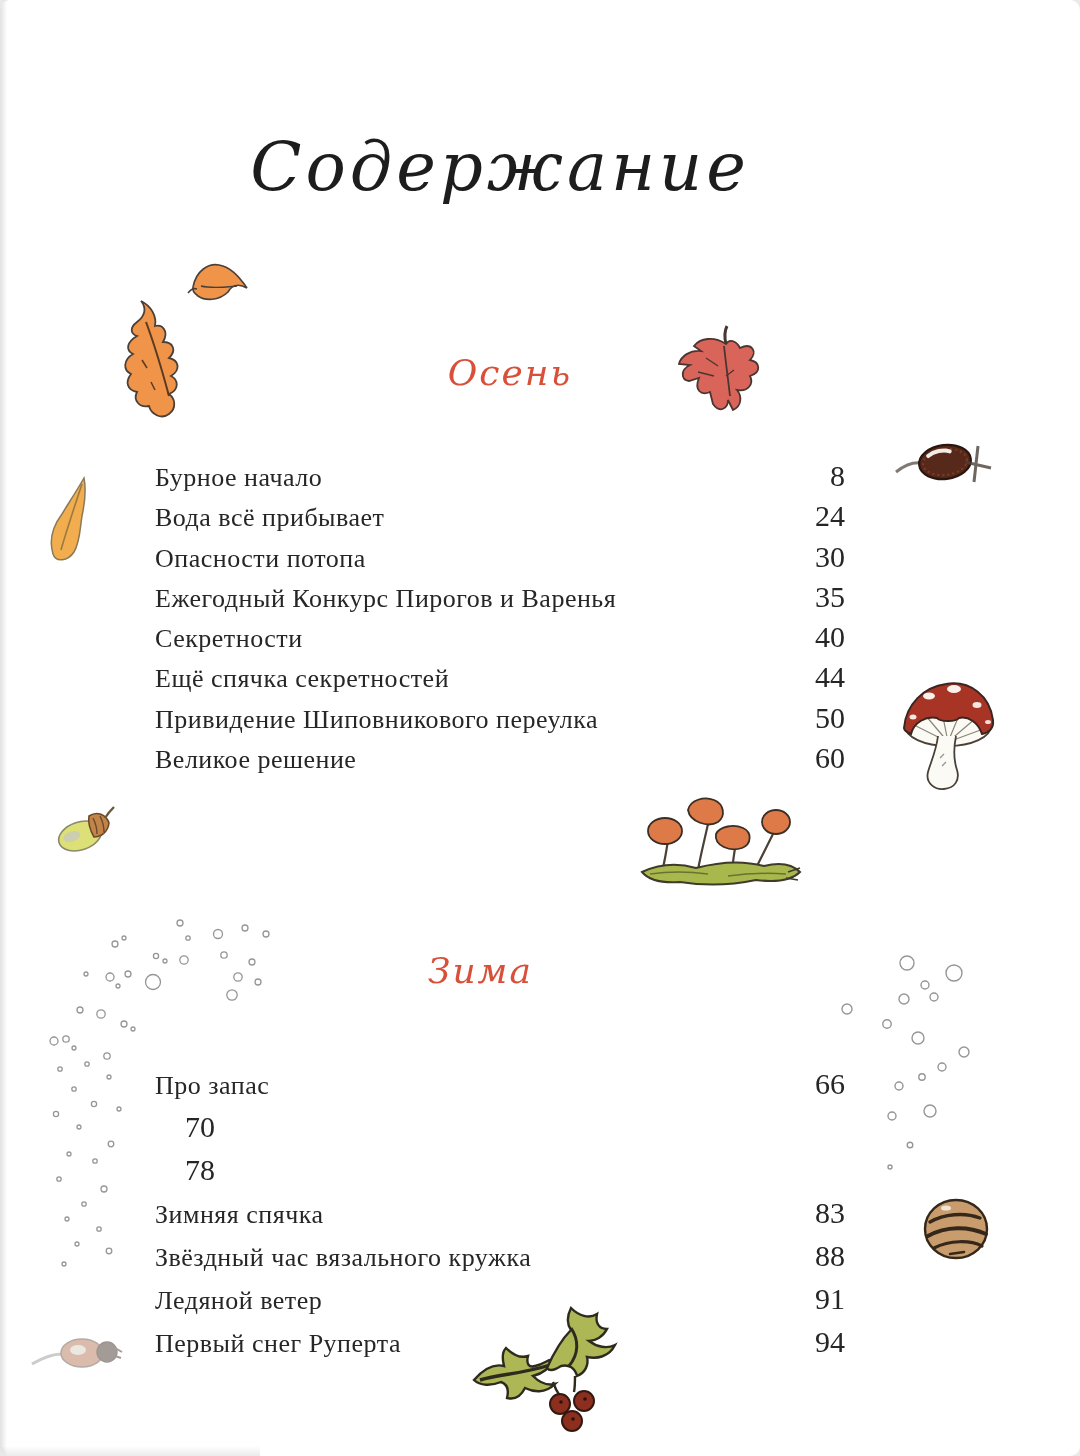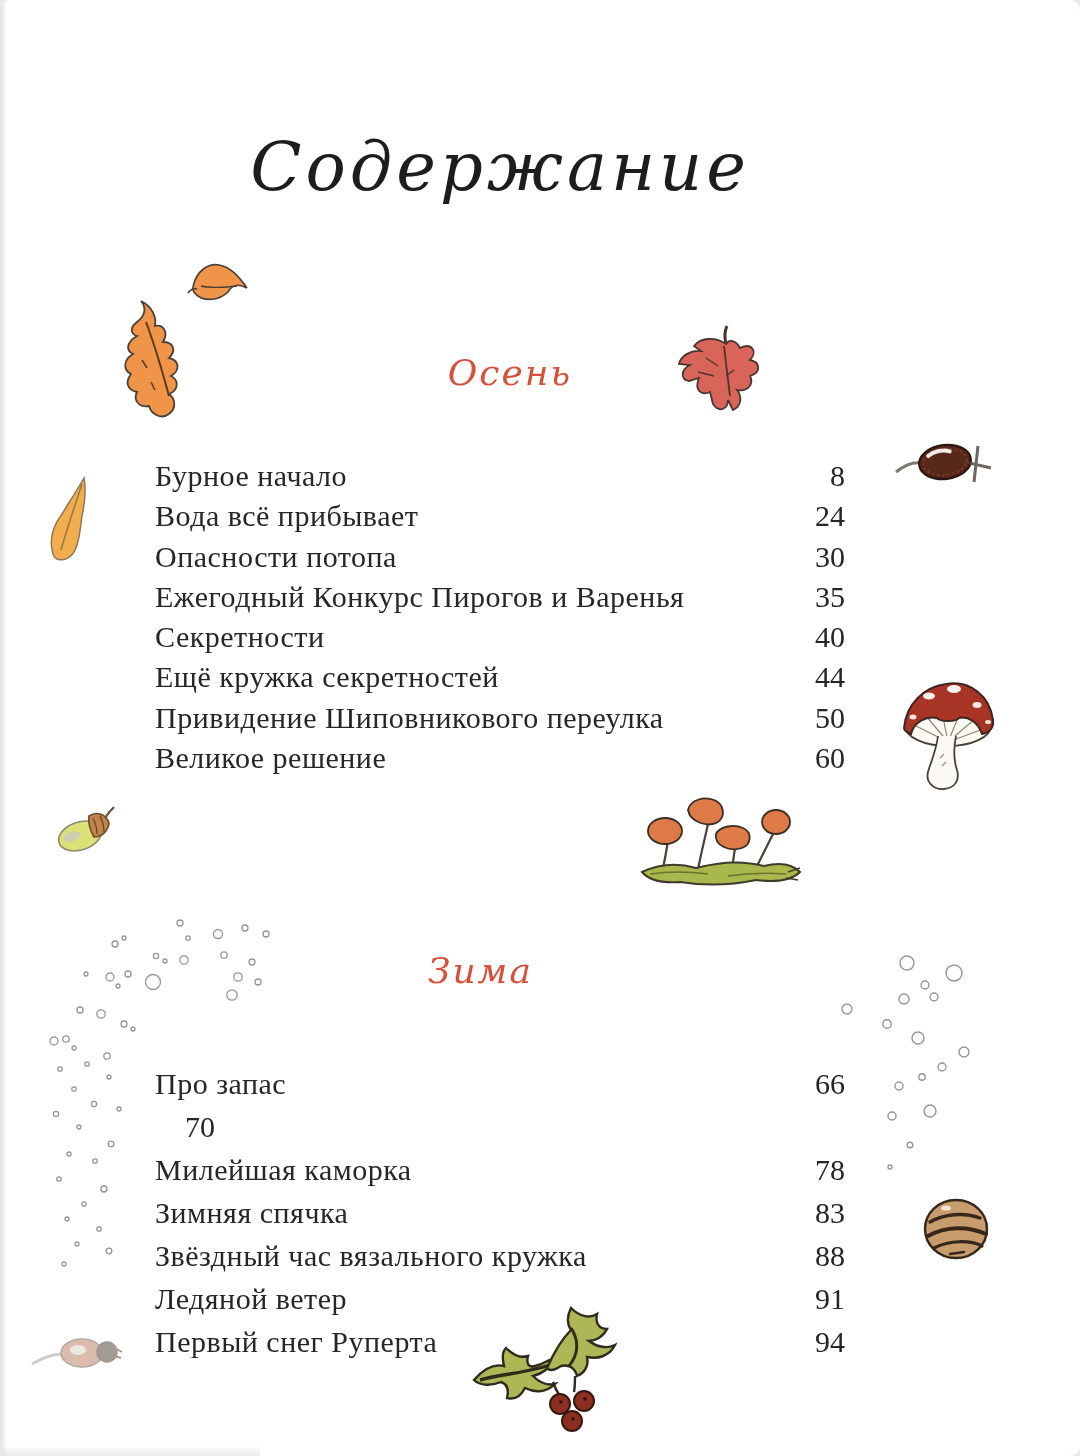--- a/index.html
+++ b/index.html
@@ -47,21 +47,21 @@
     display:flex;flex-direction:column;
   }
   .toc-list.autumn{top:459px;}
   .toc-list.winter{top:1067px;}
   .toc-row{
     display:flex;justify-content:space-between;align-items:baseline;
   }
   .toc-list.autumn .toc-row{height:40.3px;}
   .toc-list.winter .toc-row{height:43px;}
   .toc-title{
-    font-size:30px;
+    font-size:26px;
     letter-spacing:.5px;
     white-space:nowrap;
   }
   .toc-page{
     font-size:30px;
     text-align:right;
     min-width:60px;
   }
   .deco{position:absolute;line-height:0;}
   svg{display:block;}
@@ -287,21 +287,21 @@
     </div>
     <div class="toc-row">
       <span class="toc-title">Ежегодный Конкурс Пирогов и Варенья</span>
       <span class="toc-page">35</span>
     </div>
     <div class="toc-row">
       <span class="toc-title">Секретности</span>
       <span class="toc-page">40</span>
     </div>
     <div class="toc-row">
-      <span class="toc-title">Ещё кружка секретностей</span>
+      <span class="toc-title">Ещё спячка секретностей</span>
       <span class="toc-page">44</span>
     </div>
     <div class="toc-row">
       <span class="toc-title">Привидение Шиповникового переулка</span>
       <span class="toc-page">50</span>
     </div>
     <div class="toc-row">
       <span class="toc-title">Великое решение</span>
       <span class="toc-page">60</span>
     </div>
@@ -311,21 +311,20 @@
 
   <div class="toc-list winter">
     <div class="toc-row">
       <span class="toc-title">Про запас</span>
       <span class="toc-page">66</span>
     </div>
     <div class="toc-row">
       <span class="toc-page">70</span>
     </div>
     <div class="toc-row">
-      <span class="toc-title">Милейшая каморка</span>
       <span class="toc-page">78</span>
     </div>
     <div class="toc-row">
       <span class="toc-title">Зимняя спячка</span>
       <span class="toc-page">83</span>
     </div>
     <div class="toc-row">
       <span class="toc-title">Звёздный час вязального кружка</span>
       <span class="toc-page">88</span>
     </div>

